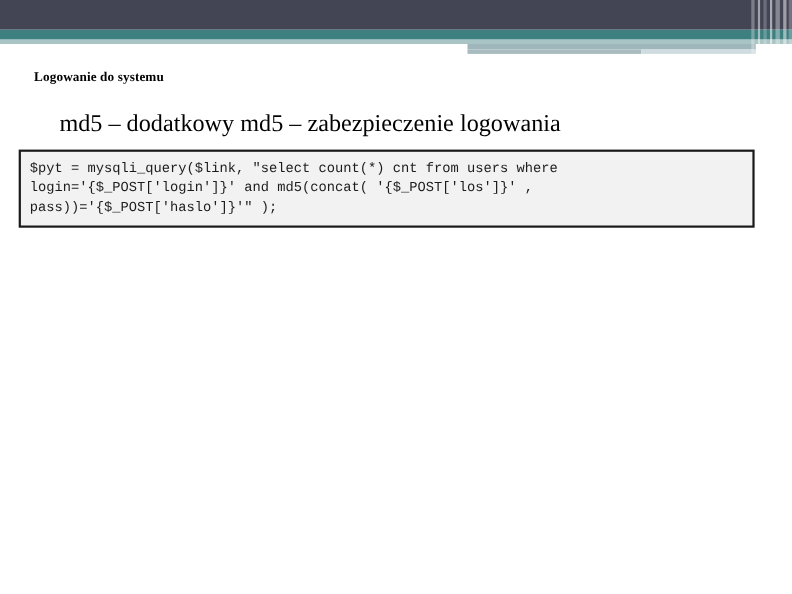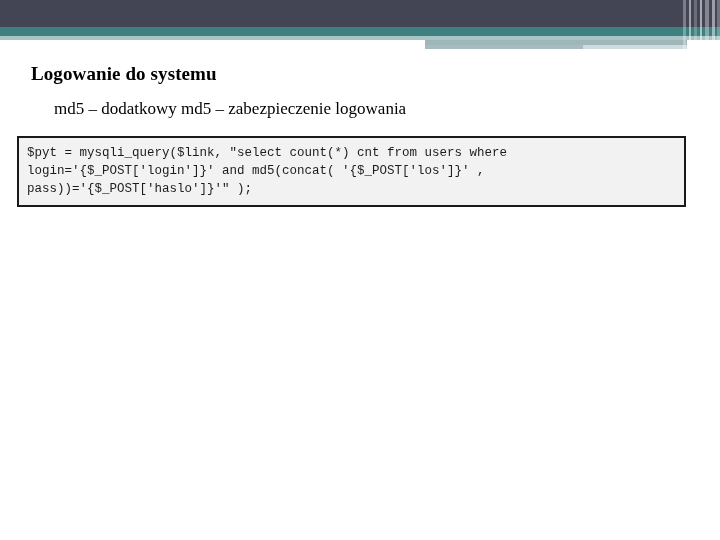--- a/index.html
+++ b/index.html
@@ -84,32 +84,32 @@
   .vs5 { left: 705px; width: 4px; background: rgba(255,255,255,0.35); }
   .vs6 { left: 712px; width: 3px; background: rgba(255,255,255,0.48); }
   .vs7 { left: 717px; width: 3px; background: rgba(255,255,255,0.25); }
 
   
   #slide-title {
     position: absolute;
     left: 31px;
     top: 63px;
     font-family: "Liberation Serif", serif;
-    font-size: 19px;
+    font-size: 12px;
     font-weight: bold;
     color: #000000;
     letter-spacing: 0.1px;
     white-space: nowrap;
   }
   #slide-subtitle {
     position: absolute;
     left: 54px;
     top: 99px;
     font-family: "Liberation Serif", serif;
-    font-size: 17px;
+    font-size: 22px;
     font-weight: normal;
     color: #000000;
     white-space: nowrap;
   }
 
   
   #code-block {
     position: absolute;
     left: 17px;
     top: 136px;

